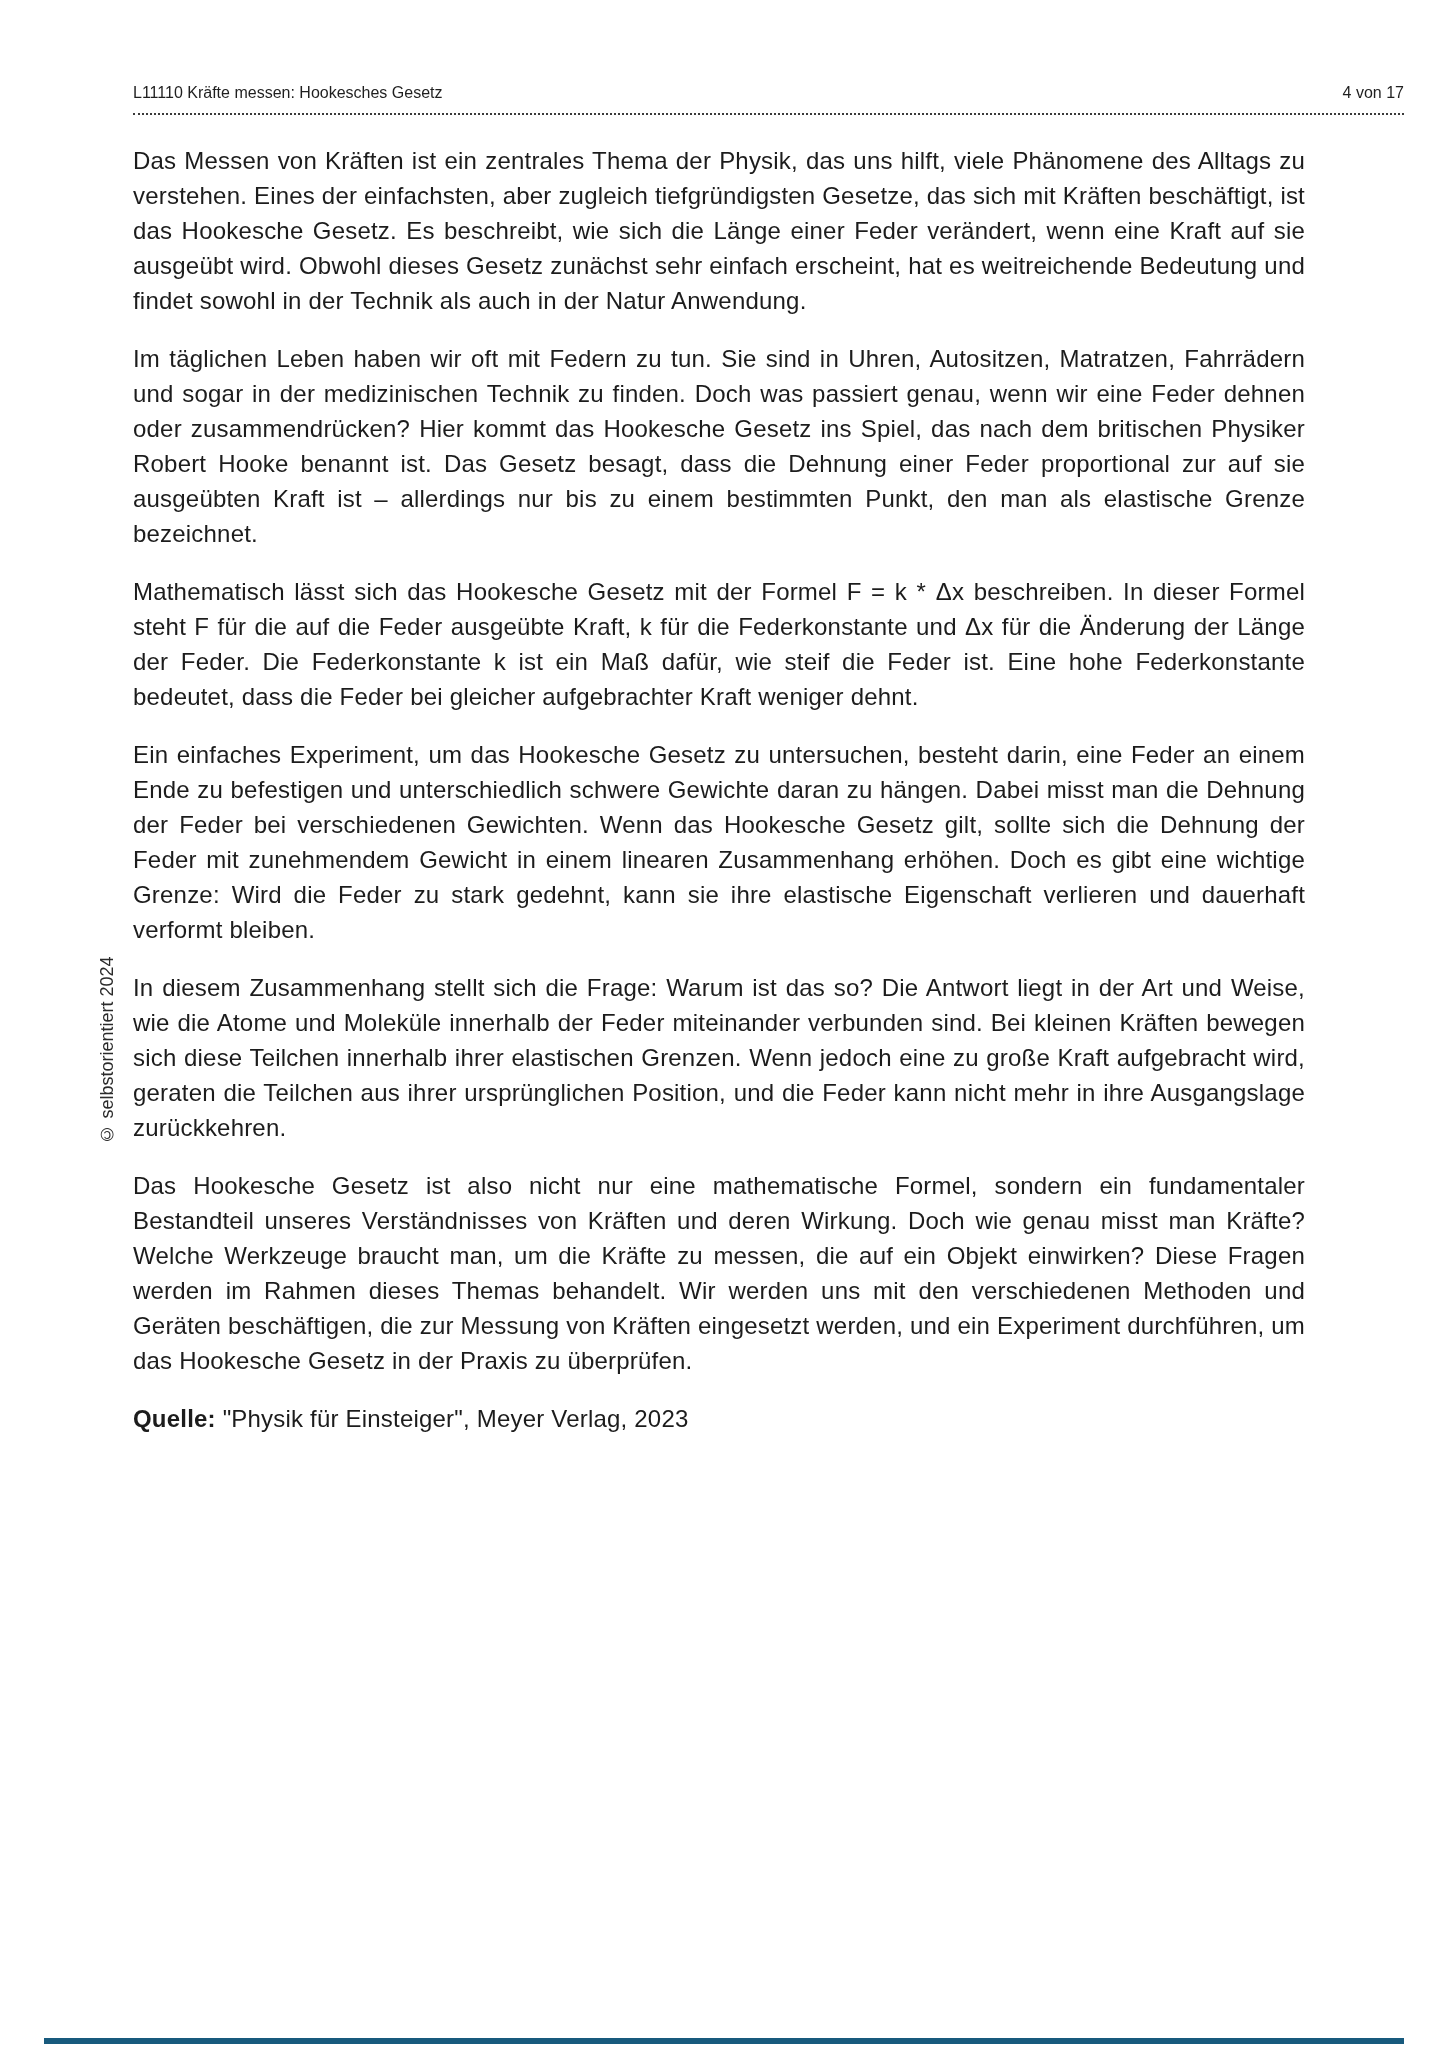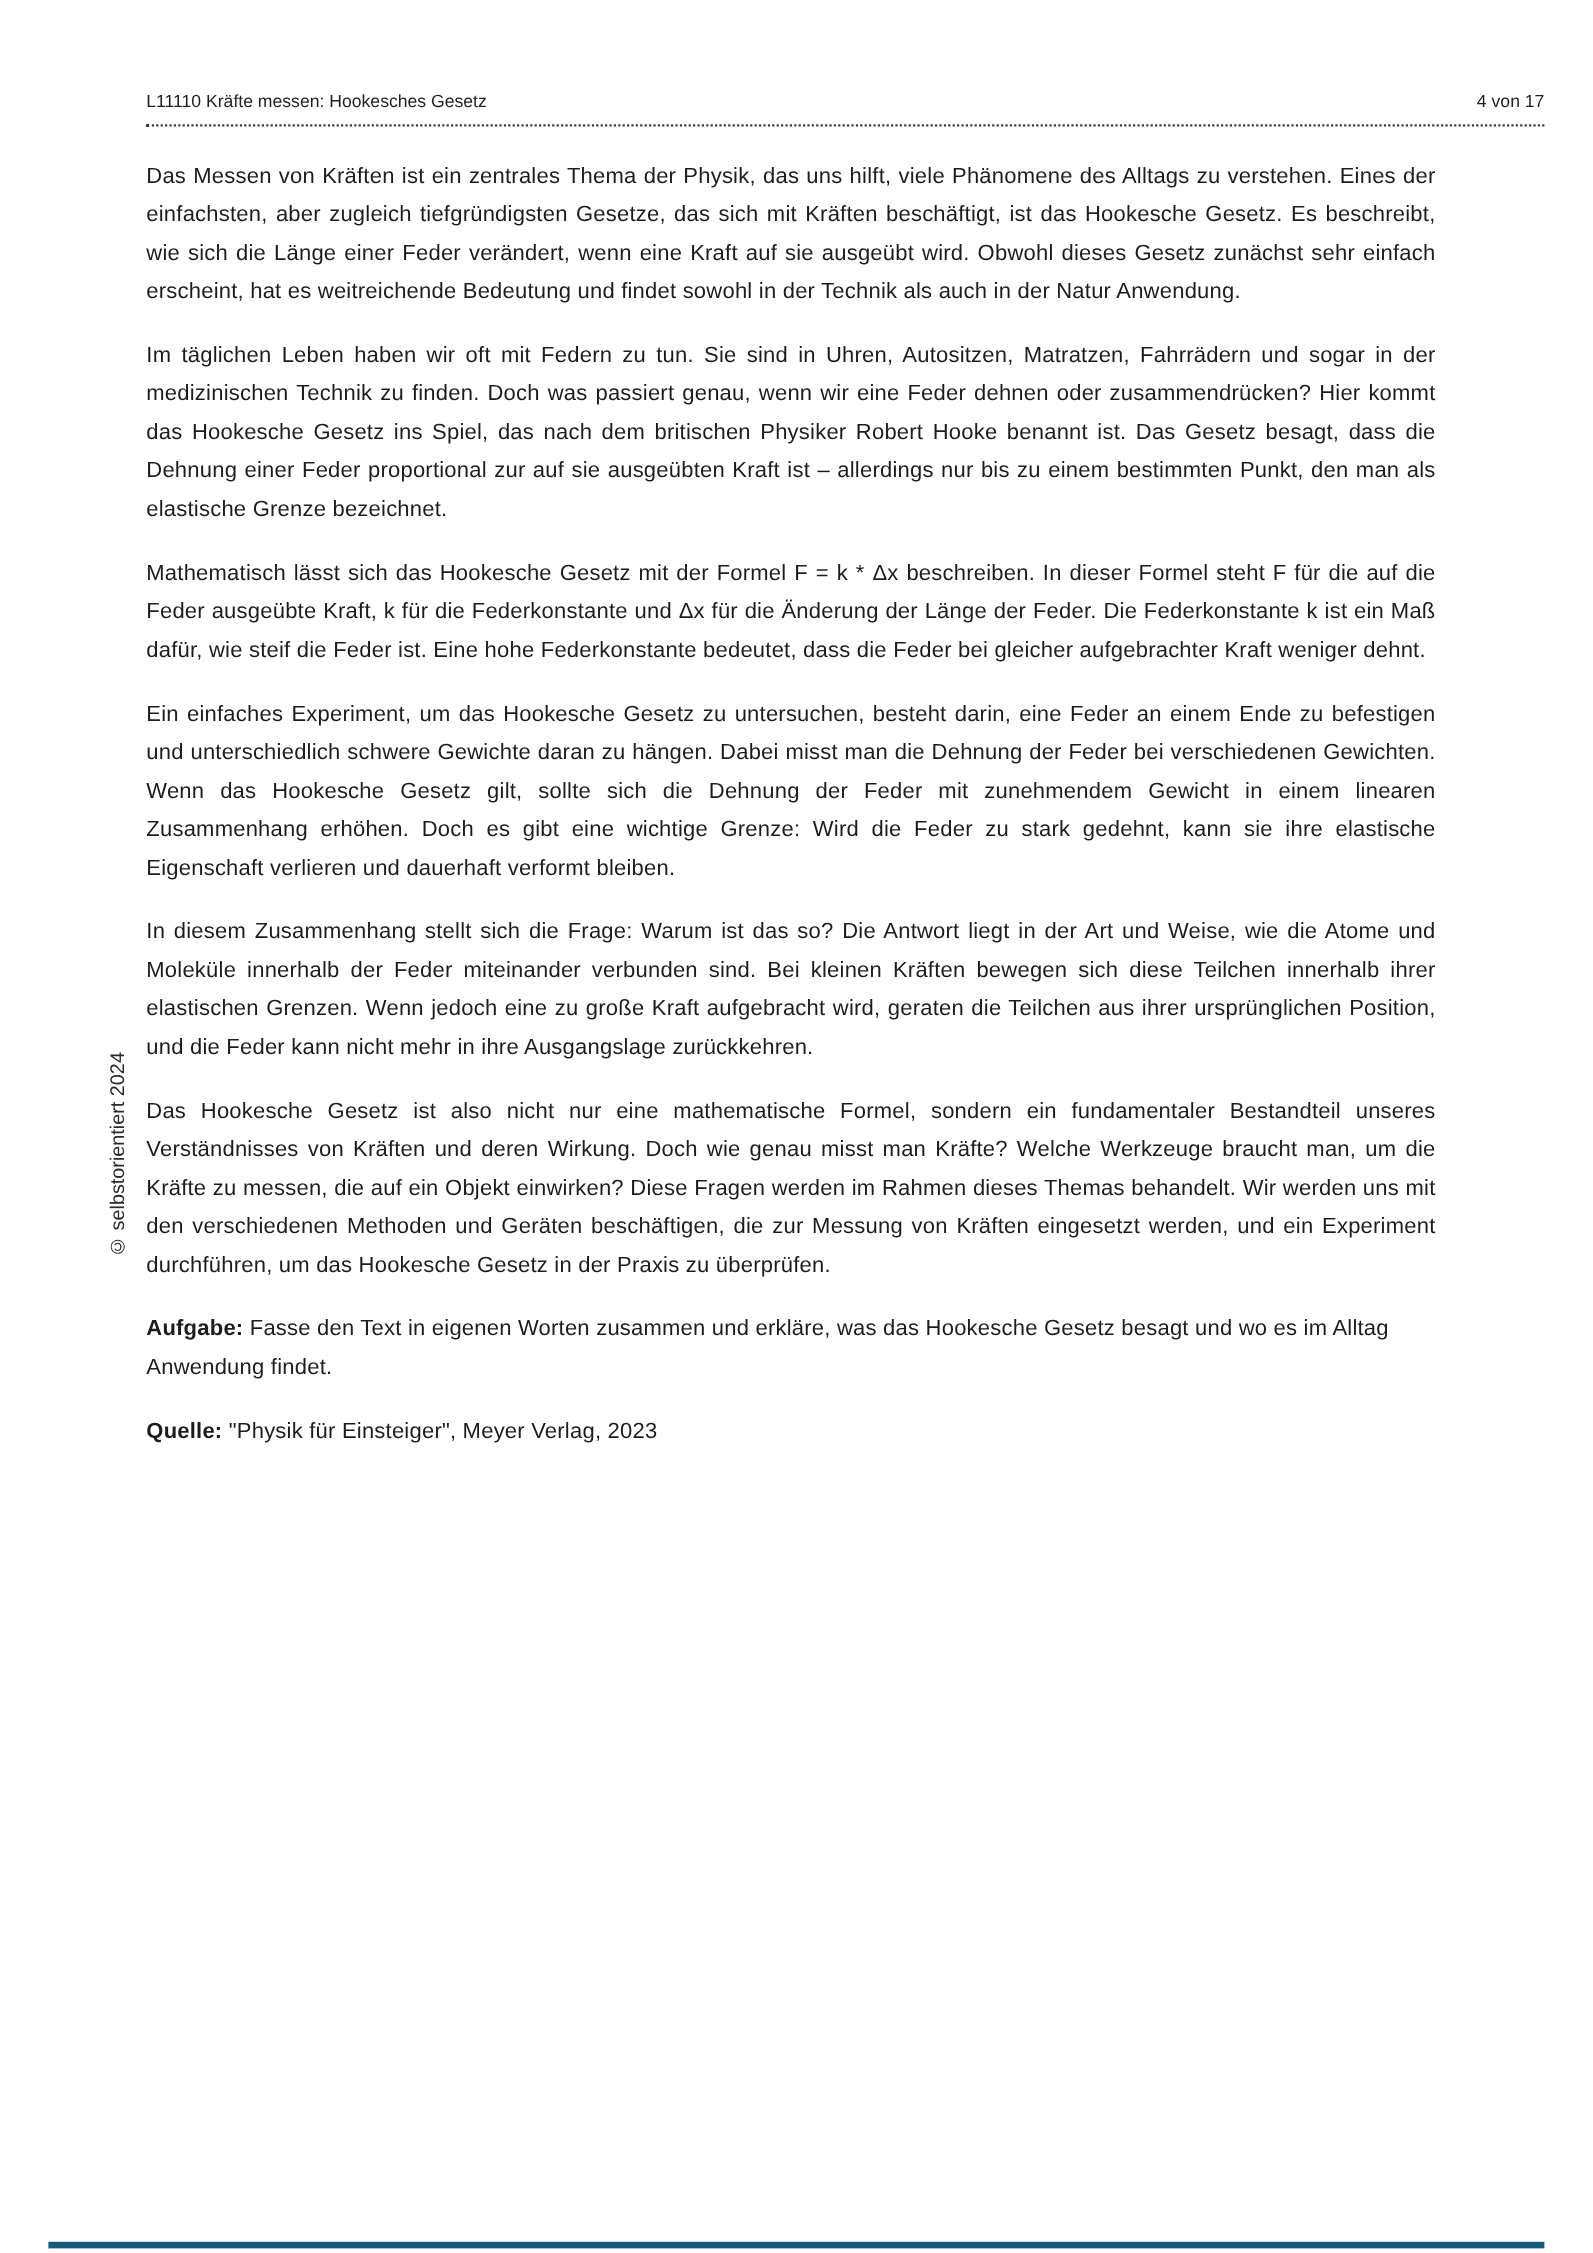--- a/index.html
+++ b/index.html
@@ -55,21 +55,21 @@
     pointer-events:none;
   }
   .section-bar span{
     color:#ffffff;
     font-size:21px;
     font-weight:bold;
     letter-spacing:2px;
   }
   .content p{
     margin:23px 0 0 0;
-    font-size:20px;
+    font-size:24px;
     line-height:35px;
     text-align:justify;
     letter-spacing:.2px;
   }
   .content p.no-justify{text-align:left;}
   .content p b{font-weight:bold;}
   
   .vertical-note{
     position:absolute;
     left:97px;
@@ -105,21 +105,20 @@
   <div class="content">
 
 
     <p>Das Messen von Kräften ist ein zentrales Thema der Physik, das uns hilft, viele Phänomene des Alltags zu verstehen. Eines der einfachsten, aber zugleich tiefgründigsten Gesetze, das sich mit Kräften beschäftigt, ist das Hookesche Gesetz. Es beschreibt, wie sich die Länge einer Feder verändert, wenn eine Kraft auf sie ausgeübt wird. Obwohl dieses Gesetz zunächst sehr einfach erscheint, hat es weitreichende Bedeutung und findet sowohl in der Technik als auch in der Natur Anwendung.</p>
     <p>Im täglichen Leben haben wir oft mit Federn zu tun. Sie sind in Uhren, Autositzen, Matratzen, Fahrrädern und sogar in der medizinischen Technik zu finden. Doch was passiert genau, wenn wir eine Feder dehnen oder zusammendrücken? Hier kommt das Hookesche Gesetz ins Spiel, das nach dem britischen Physiker Robert Hooke benannt ist. Das Gesetz besagt, dass die Dehnung einer Feder proportional zur auf sie ausgeübten Kraft ist – allerdings nur bis zu einem bestimmten Punkt, den man als elastische Grenze bezeichnet.</p>
     <p>Mathematisch lässt sich das Hookesche Gesetz mit der Formel F = k * Δx beschreiben. In dieser Formel steht F für die auf die Feder ausgeübte Kraft, k für die Federkonstante und Δx für die Änderung der Länge der Feder. Die Federkonstante k ist ein Maß dafür, wie steif die Feder ist. Eine hohe Federkonstante bedeutet, dass die Feder bei gleicher aufgebrachter Kraft weniger dehnt.</p>
     <p>Ein einfaches Experiment, um das Hookesche Gesetz zu untersuchen, besteht darin, eine Feder an einem Ende zu befestigen und unterschiedlich schwere Gewichte daran zu hängen. Dabei misst man die Dehnung der Feder bei verschiedenen Gewichten. Wenn das Hookesche Gesetz gilt, sollte sich die Dehnung der Feder mit zunehmendem Gewicht in einem linearen Zusammenhang erhöhen. Doch es gibt eine wichtige Grenze: Wird die Feder zu stark gedehnt, kann sie ihre elastische Eigenschaft verlieren und dauerhaft verformt bleiben.</p>
     <p>In diesem Zusammenhang stellt sich die Frage: Warum ist das so? Die Antwort liegt in der Art und Weise, wie die Atome und Moleküle innerhalb der Feder miteinander verbunden sind. Bei kleinen Kräften bewegen sich diese Teilchen innerhalb ihrer elastischen Grenzen. Wenn jedoch eine zu große Kraft aufgebracht wird, geraten die Teilchen aus ihrer ursprünglichen Position, und die Feder kann nicht mehr in ihre Ausgangslage zurückkehren.</p>
     <p>Das Hookesche Gesetz ist also nicht nur eine mathematische Formel, sondern ein fundamentaler Bestandteil unseres Verständnisses von Kräften und deren Wirkung. Doch wie genau misst man Kräfte? Welche Werkzeuge braucht man, um die Kräfte zu messen, die auf ein Objekt einwirken? Diese Fragen werden im Rahmen dieses Themas behandelt. Wir werden uns mit den verschiedenen Methoden und Geräten beschäftigen, die zur Messung von Kräften eingesetzt werden, und ein Experiment durchführen, um das Hookesche Gesetz in der Praxis zu überprüfen.</p>
 
-    <p class="no-justify"><b>Aufgabe:</b><span> Fasse den Text in eigenen Worten zusammen und erkläre, was das Hookesche Gesetz besagt und wo es im Alltag Anwendung findet.</span></p>
 
     <p class="no-justify"><b>Quelle:</b><span> "Physik für Einsteiger", Meyer Verlag, 2023</span></p>
 
   </div>
 
   <div class="footer-rule"></div>
 
 </div>
 
 </body></html>

